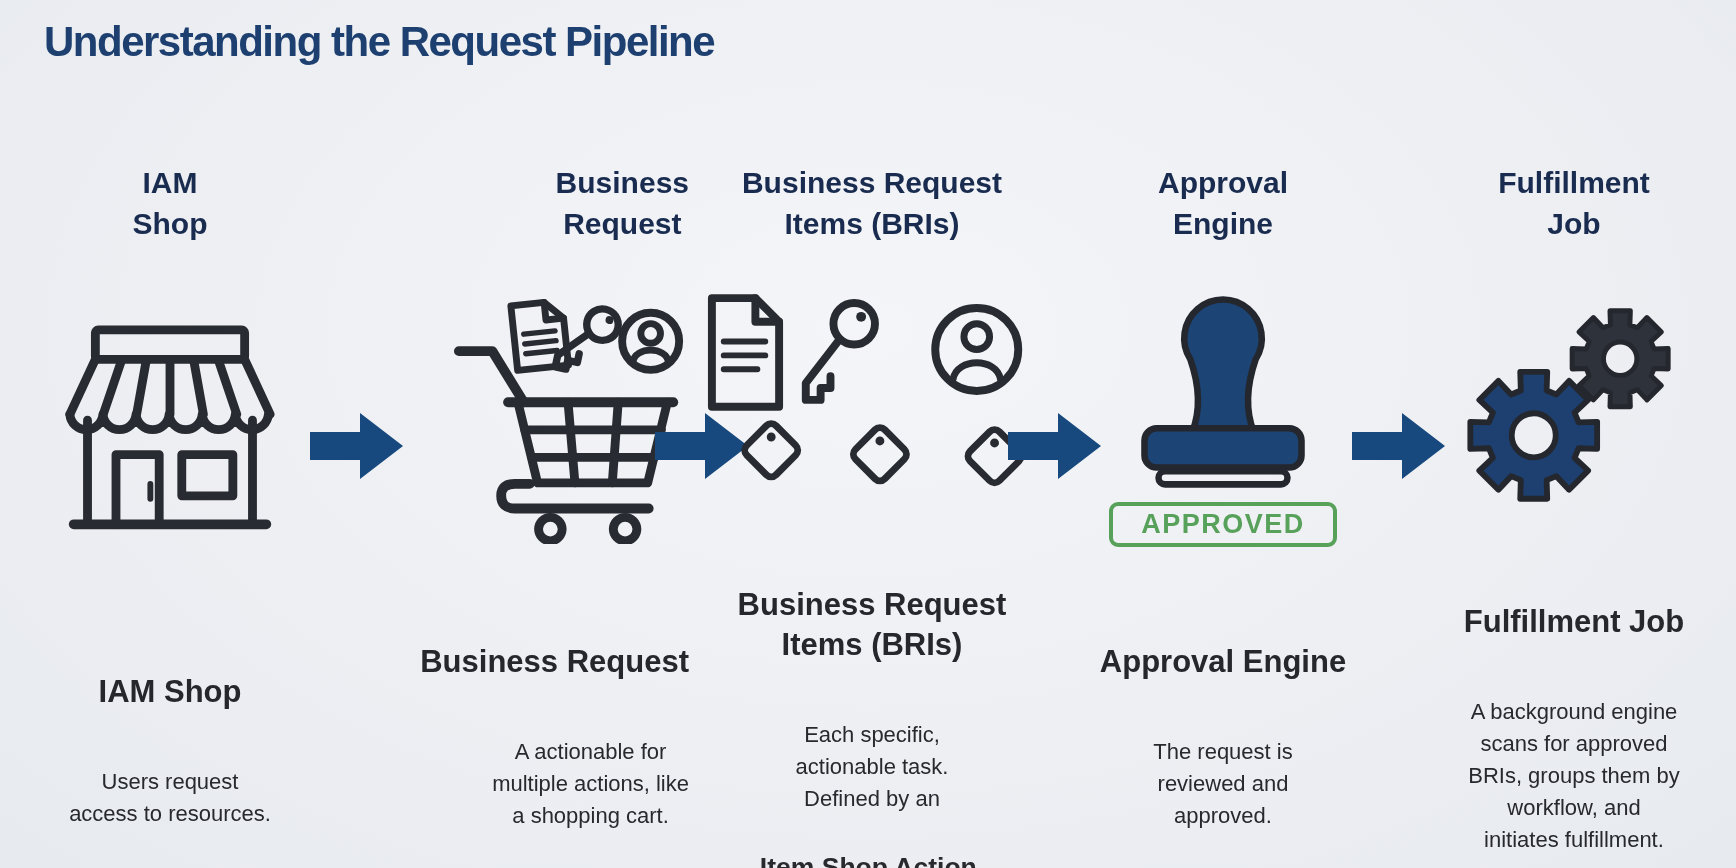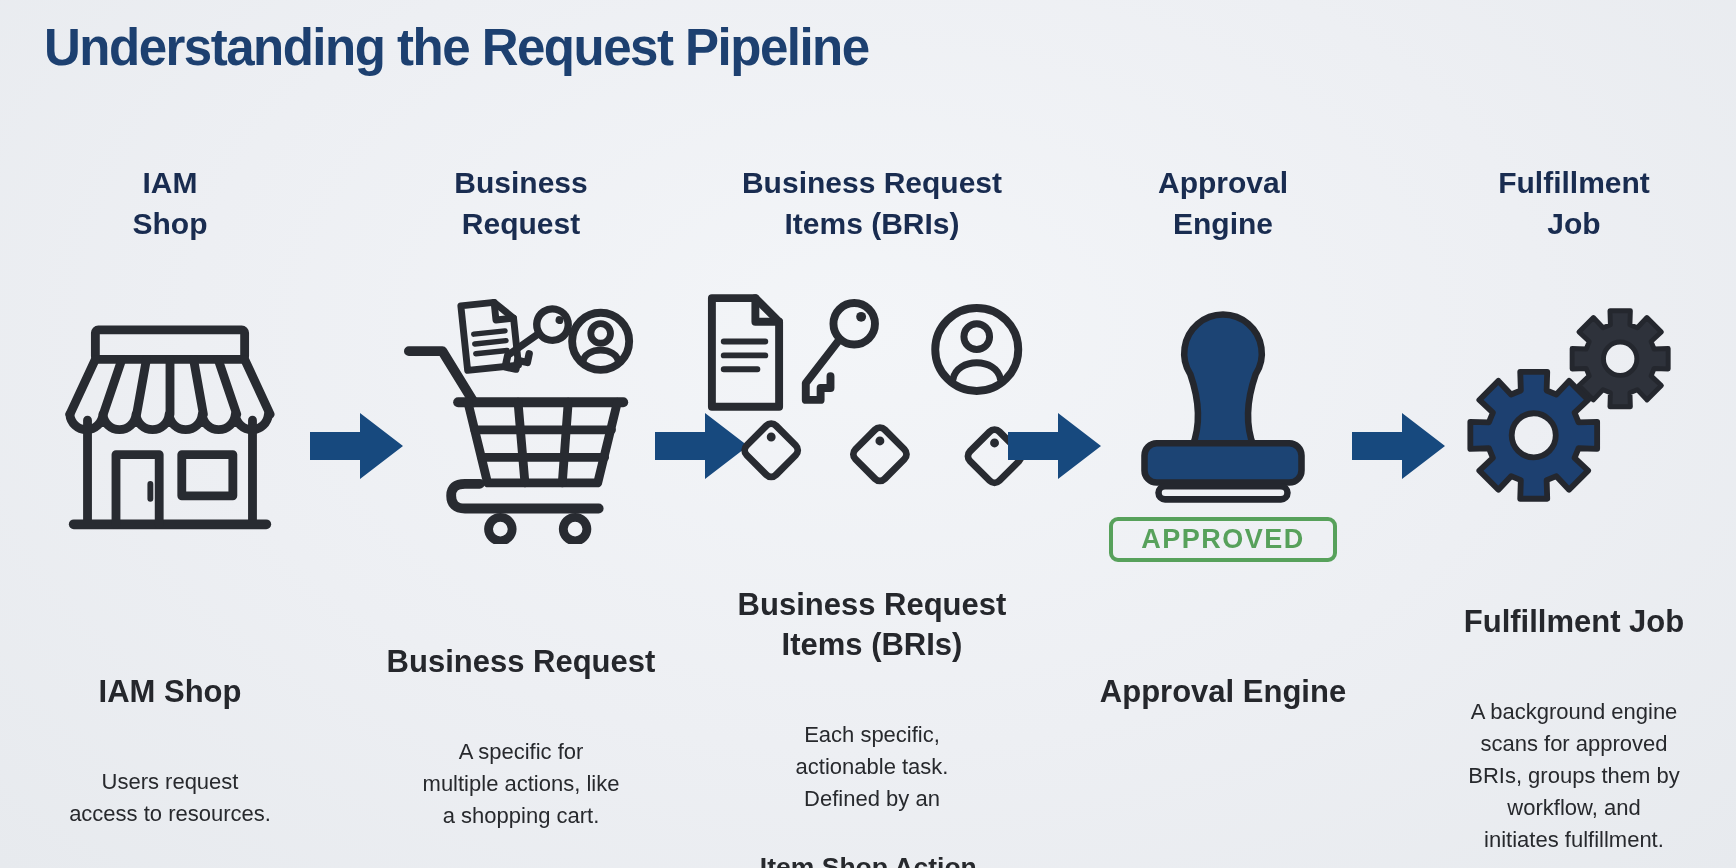--- a/index.html
+++ b/index.html
@@ -6,30 +6,30 @@
   body{font-family:"Liberation Sans", sans-serif;}
   #page{
     position:relative;
     width:1736px;height:868px;
     background:radial-gradient(ellipse at 50% 38%, #f3f5f8 0%, #edeff3 55%, #e7eaee 100%);
     overflow:hidden;
   }
   .pre{white-space:pre-line;}
   #title{
     position:absolute;left:44px;top:18px;
-    font-size:51px;font-weight:700;letter-spacing:-1.5px;
+    font-size:42px;font-weight:700;letter-spacing:-1.5px;
     color:#1d4070;
   }
   .col{
     position:absolute;top:0;width:336px;height:868px;
     display:flex;flex-direction:column;align-items:center;
     text-align:center;
     gap:36px;
   }
-  .col1{left:2px;} .col2{left:353px;} .col3{left:704px;} .col4{left:1055px;text-align:center;} .col5{left:1406px;}
+  .col1{left:2px;} .col2{left:353px;align-items:flex-end;} .col3{left:704px;} .col4{left:1055px;text-align:center;} .col5{left:1406px;}
   .col-header{
     margin-top:162px;height:82px;
     font-size:30px;font-weight:700;line-height:41px;color:#192c50;
   }
   .col-icon{
     height:290px;margin-top:8px;
     display:flex;flex-direction:column;align-items:center;justify-content:center;
   }
   .col-title{
     margin-top:58px;
@@ -112,21 +112,21 @@
         <path d="M56,112 H224" stroke-width="10"></path>
         <path d="M66,112 L86,194 M218,112 L198,194 M86,194 H198"></path>
         <path d="M117,112 L124,194 M168,112 L162,194"></path>
         <path d="M73,140 H212 M80,168 H205"></path>
         <path d="M199,220 H63 Q49,220 49,207 Q49,195 63,195 H78" stroke-width="10"></path>
         <circle cx="99" cy="241" r="12"></circle>
         <circle cx="175" cy="241" r="12"></circle>
       </svg>
     </div>
     <div class="col-title pre">Business Request</div>
-    <div class="col-desc pre">A specific for
+    <div class="col-desc pre">A actionable for
 multiple actions, like
 a shopping cart.</div>
     <div class="col-desc-strong"><b></b><span></span></div>
   </div>
 
   <div class="arrow arr2">
     <svg viewBox="0 0 96 80" width="96" height="80">
         <path d="M0,26 H50 V7 L93,40 L50,73 V54 H0 Z" fill="#17497e"></path>
       </svg>
   </div>
@@ -182,20 +182,23 @@
           <g stroke="#24272e" stroke-linejoin="round">
             <path d="M62,152 C72,127 69,100 60,74 A41.5,41.5 0 1 1 130,74 C121,100 118,127 128,152 Z" fill="#1c4474" stroke-width="7"></path>
             <rect x="11" y="148" width="168" height="42" rx="13" fill="#1c4474" stroke-width="7"></rect>
             <rect x="26" y="194" width="138" height="14" rx="7" fill="none" stroke-width="7"></rect>
           </g>
         </svg>
       </div>
       <div class="badge">APPROVED</div>
     </div>
     <div class="col-title pre">Approval Engine</div>
+    <div class="col-desc pre">The request is
+reviewed and
+approved.</div>
     <div class="col-desc-strong"><b></b><span></span></div>
   </div>
 
   <div class="arrow arr4">
     <svg viewBox="0 0 96 80" width="96" height="80">
         <path d="M0,26 H50 V7 L93,40 L50,73 V54 H0 Z" fill="#17497e"></path>
       </svg>
   </div>
 
   <div class="col col5">

